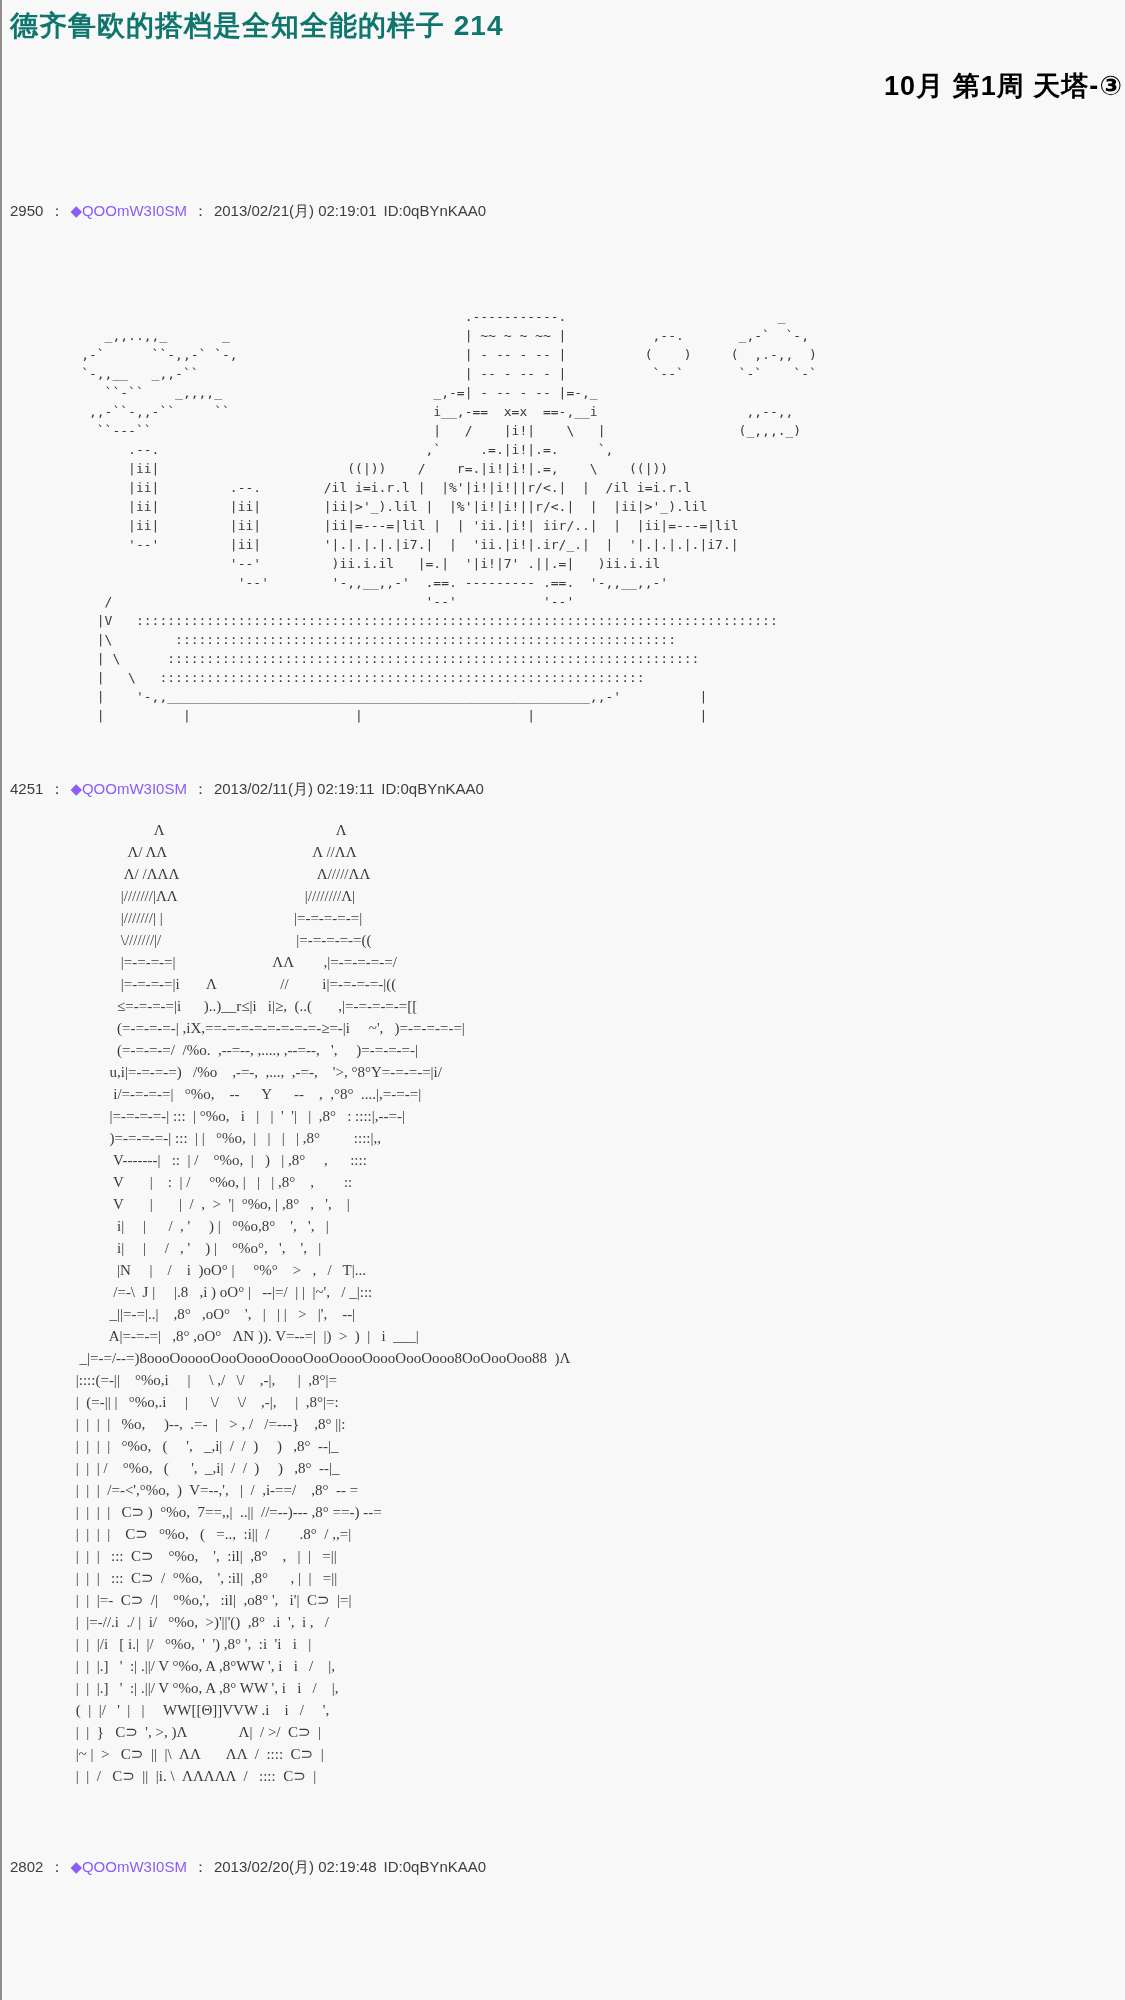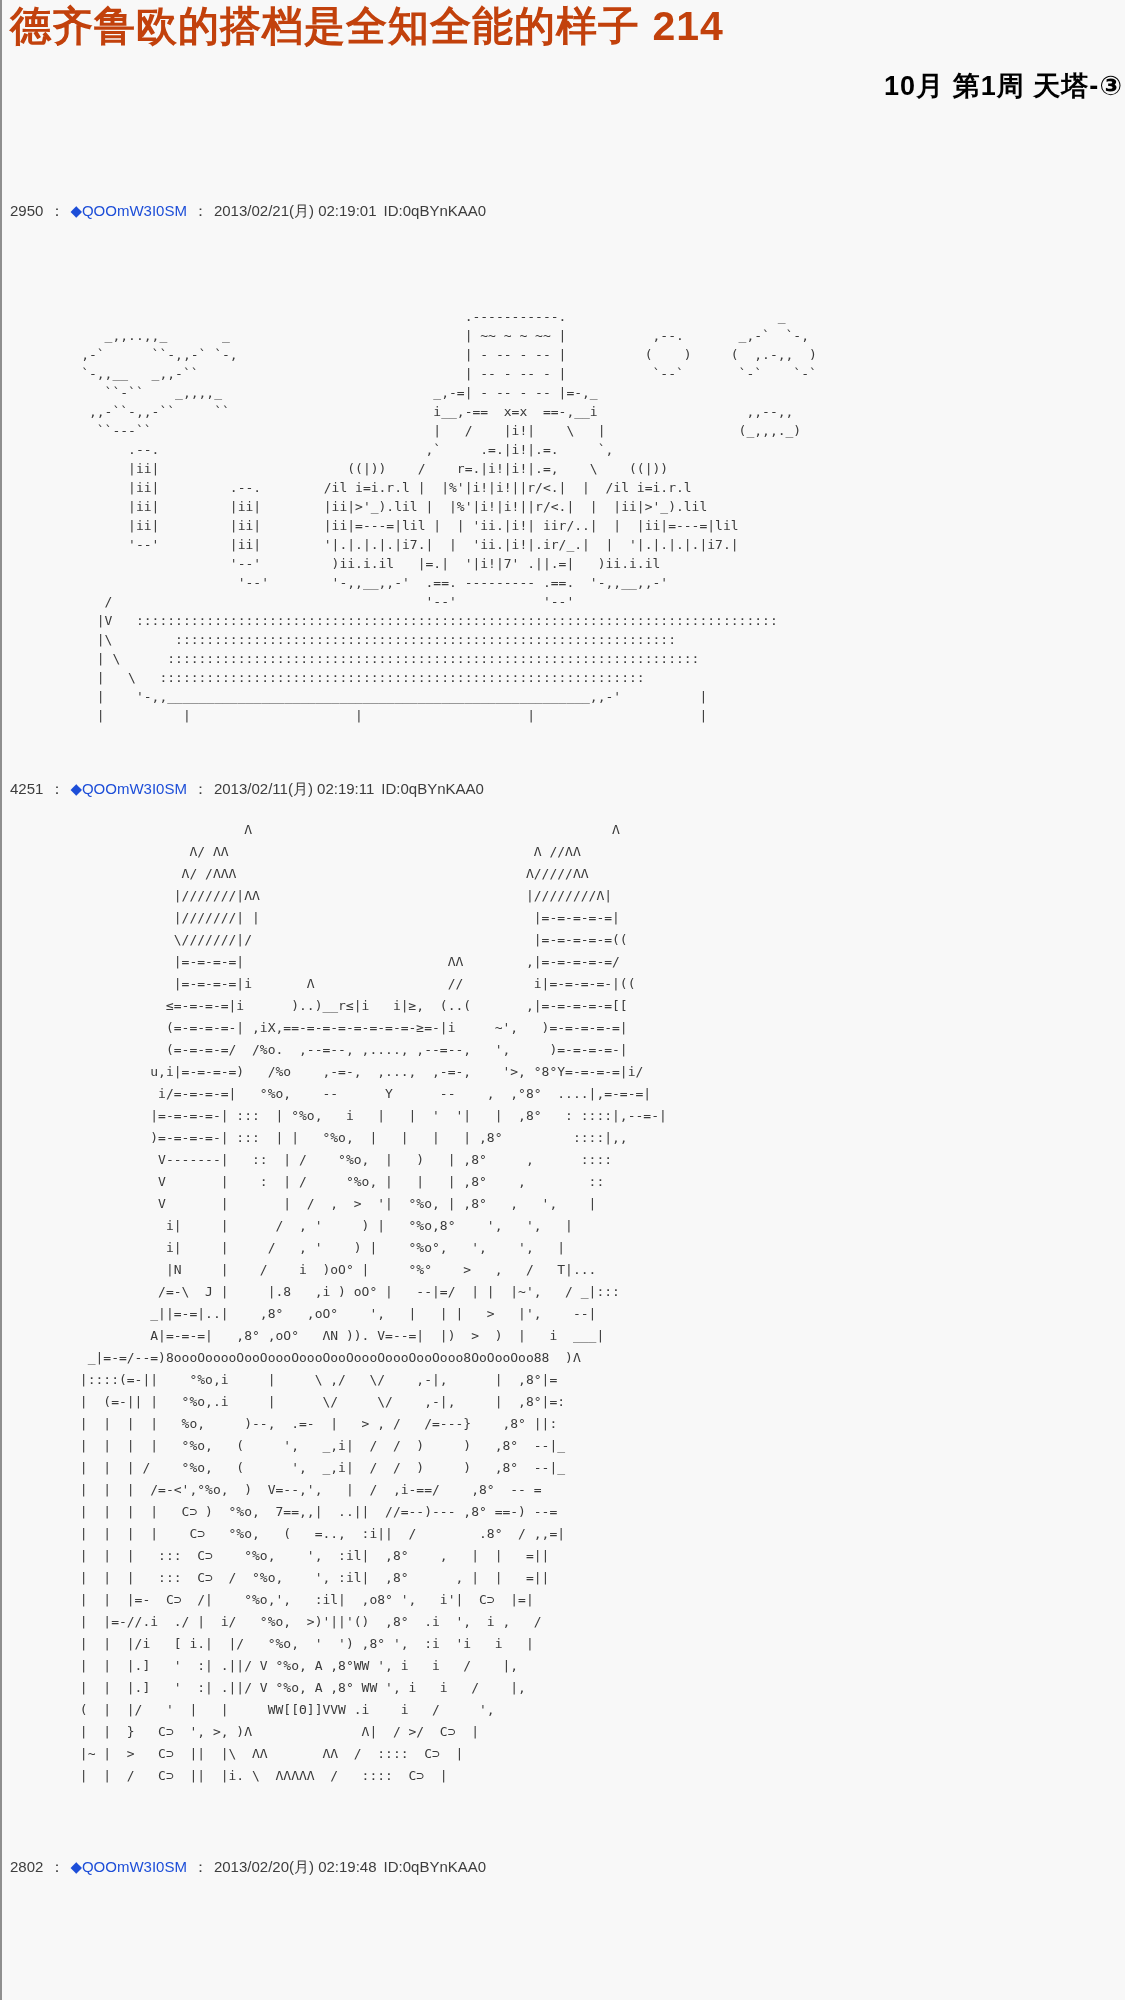--- a/index.html
+++ b/index.html
@@ -8,63 +8,64 @@
     border-left: 2px solid #8f8f8f;
     font-family: "Liberation Sans", "DejaVu Sans", sans-serif;
     color: #111;
     width: 1123px;
     min-height: 2000px;
     box-sizing: border-box;
     overflow: hidden;
   }
   .page { padding: 6px 0 0 8px; }
   h1.thread-title {
-    font-size: 41px;
+    font-size: 28px;
     line-height: 36px;
     font-weight: bold;
     margin: 2px 0 0 0;
-    color: #c2410c;
+    color: #0f766e;
     letter-spacing: 1px;
   }
   h2.thread-subtitle {
     font-size: 27px;
     line-height: 32px;
     font-weight: bold;
     margin: 26px 0 0 0;
     color: #000;
     letter-spacing: 1px;
     text-align: right;
   }
   .post-header {
     font-size: 15px;
     line-height: 20px;
     color: #3d3d3d;
     white-space: pre;
   }
-  .post-header .trip { color: #1d4ed8; }
+  .post-header .trip { color: #8b5cf6; }
   .post-header .pid { margin-left: 7px; }
   .post-header .sep { margin: 0 6px; }
   #post-4250 .post-header { margin-top: 99px; }
   #post-4251 .post-header { margin-top: 54px; }
   #post-4255 .post-header { margin-top: 70px; }
   pre.aa {
     font-family: "DejaVu Sans Mono", "Liberation Mono", monospace;
     color: #3a3a3a;
     margin: 0;
     white-space: pre;
   }
   #post-4250 pre.aa {
     font-size: 13px;
     line-height: 19px;
     margin: 86px 0 0 32px;
   }
   #post-4251 pre.aa {
-    font-size: 13px;
+    font-size: 15px;
     line-height: 22px;
     margin: 20px 0 0 62px;
+    font-family: Liberation Serif, serif;
   }
 </style>
 </head>
 <body>
 
 <div class="page">
 
   <h1 class="thread-title">德齐鲁欧的搭档是全知全能的样子  214</h1>
   <h2 class="thread-subtitle">10月  第1周  天塔-③</h2>
 

